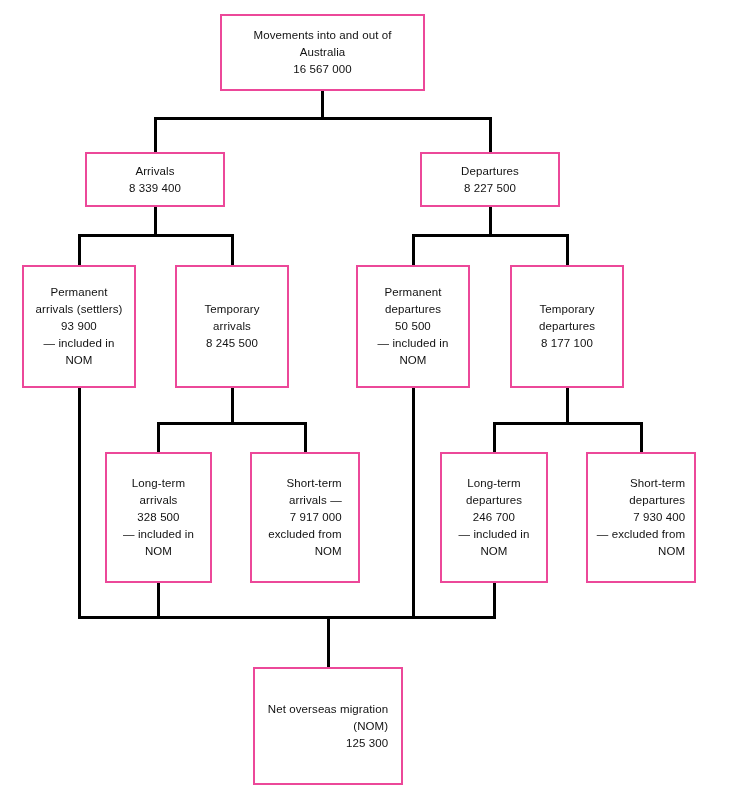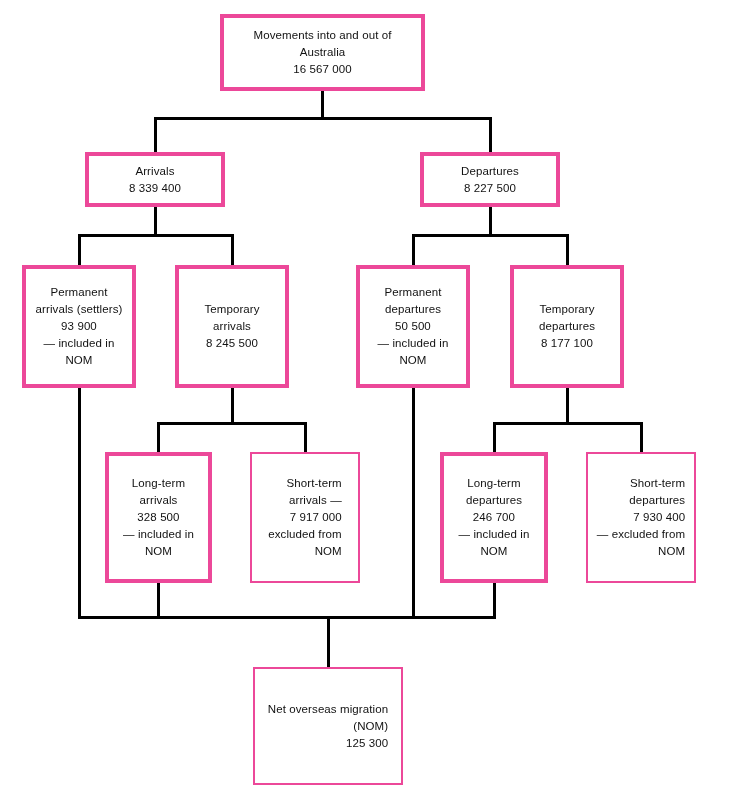--- a/index.html
+++ b/index.html
@@ -10,21 +10,21 @@
   .canvas {
     position: relative;
     width: 729px;
     height: 791px;
     background: #ffffff;
     overflow: hidden;
   }
   .node {
     position: absolute;
     background: #ffffff;
-    border: 4px solid #ec4899;
+    border: 2px solid #ec4899;
     display: flex;
     align-items: center;
     justify-content: center;
     text-align: center;
     font-size: 11.5px;
     line-height: 17px;
     font-weight: 500;
     color: #111111;
     white-space: pre-line;
     letter-spacing: 0.1px;

